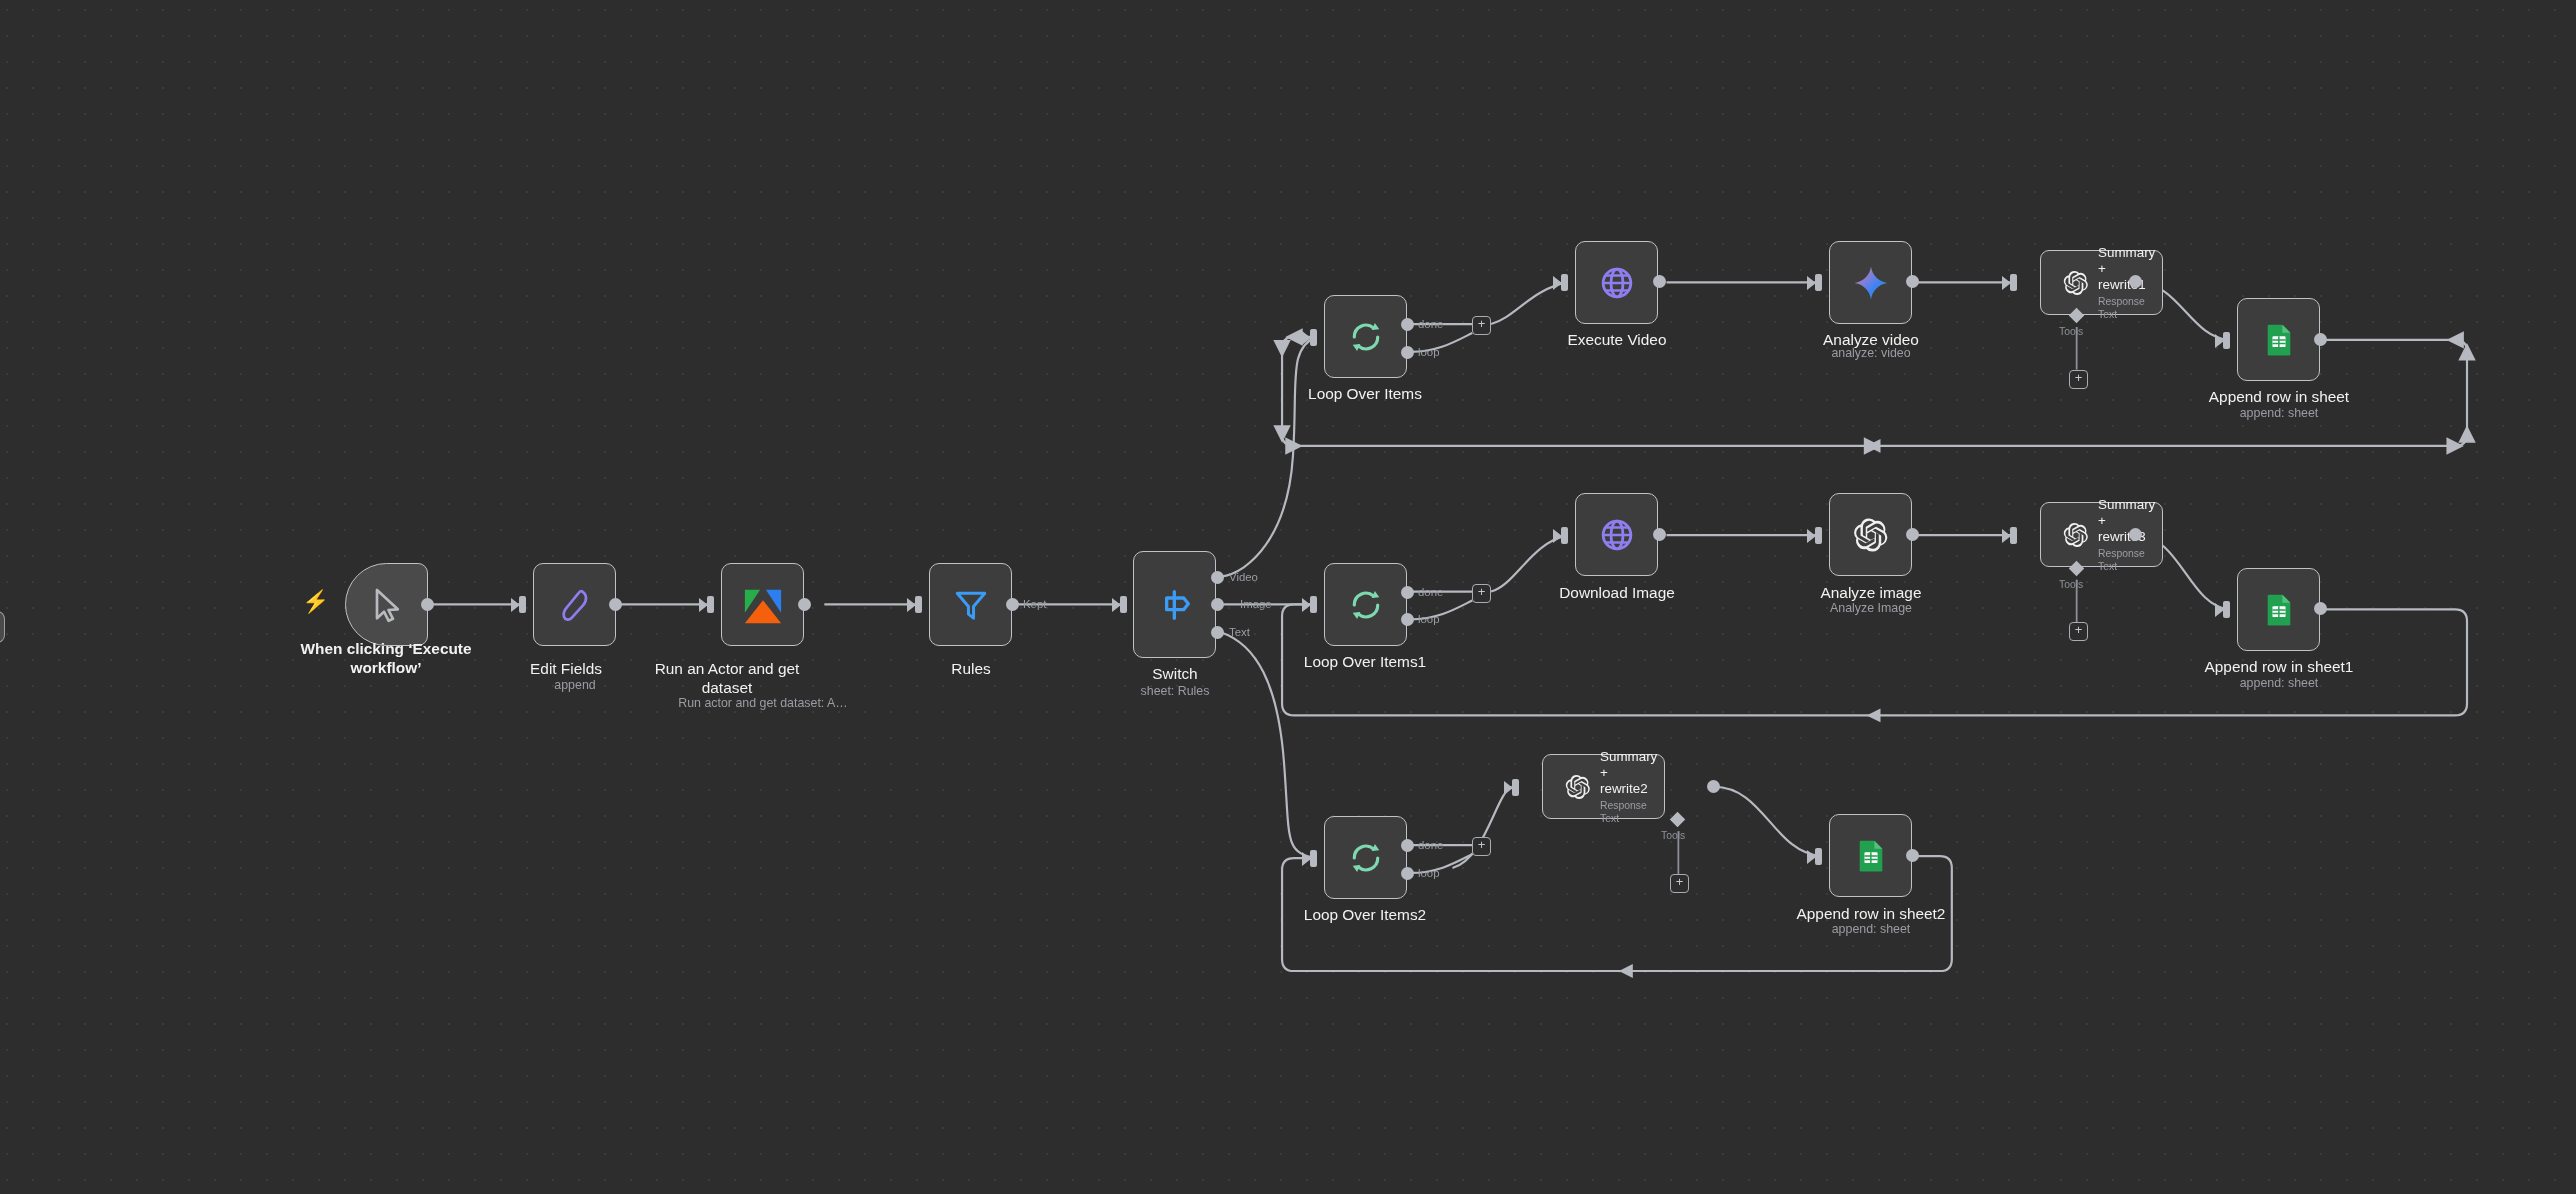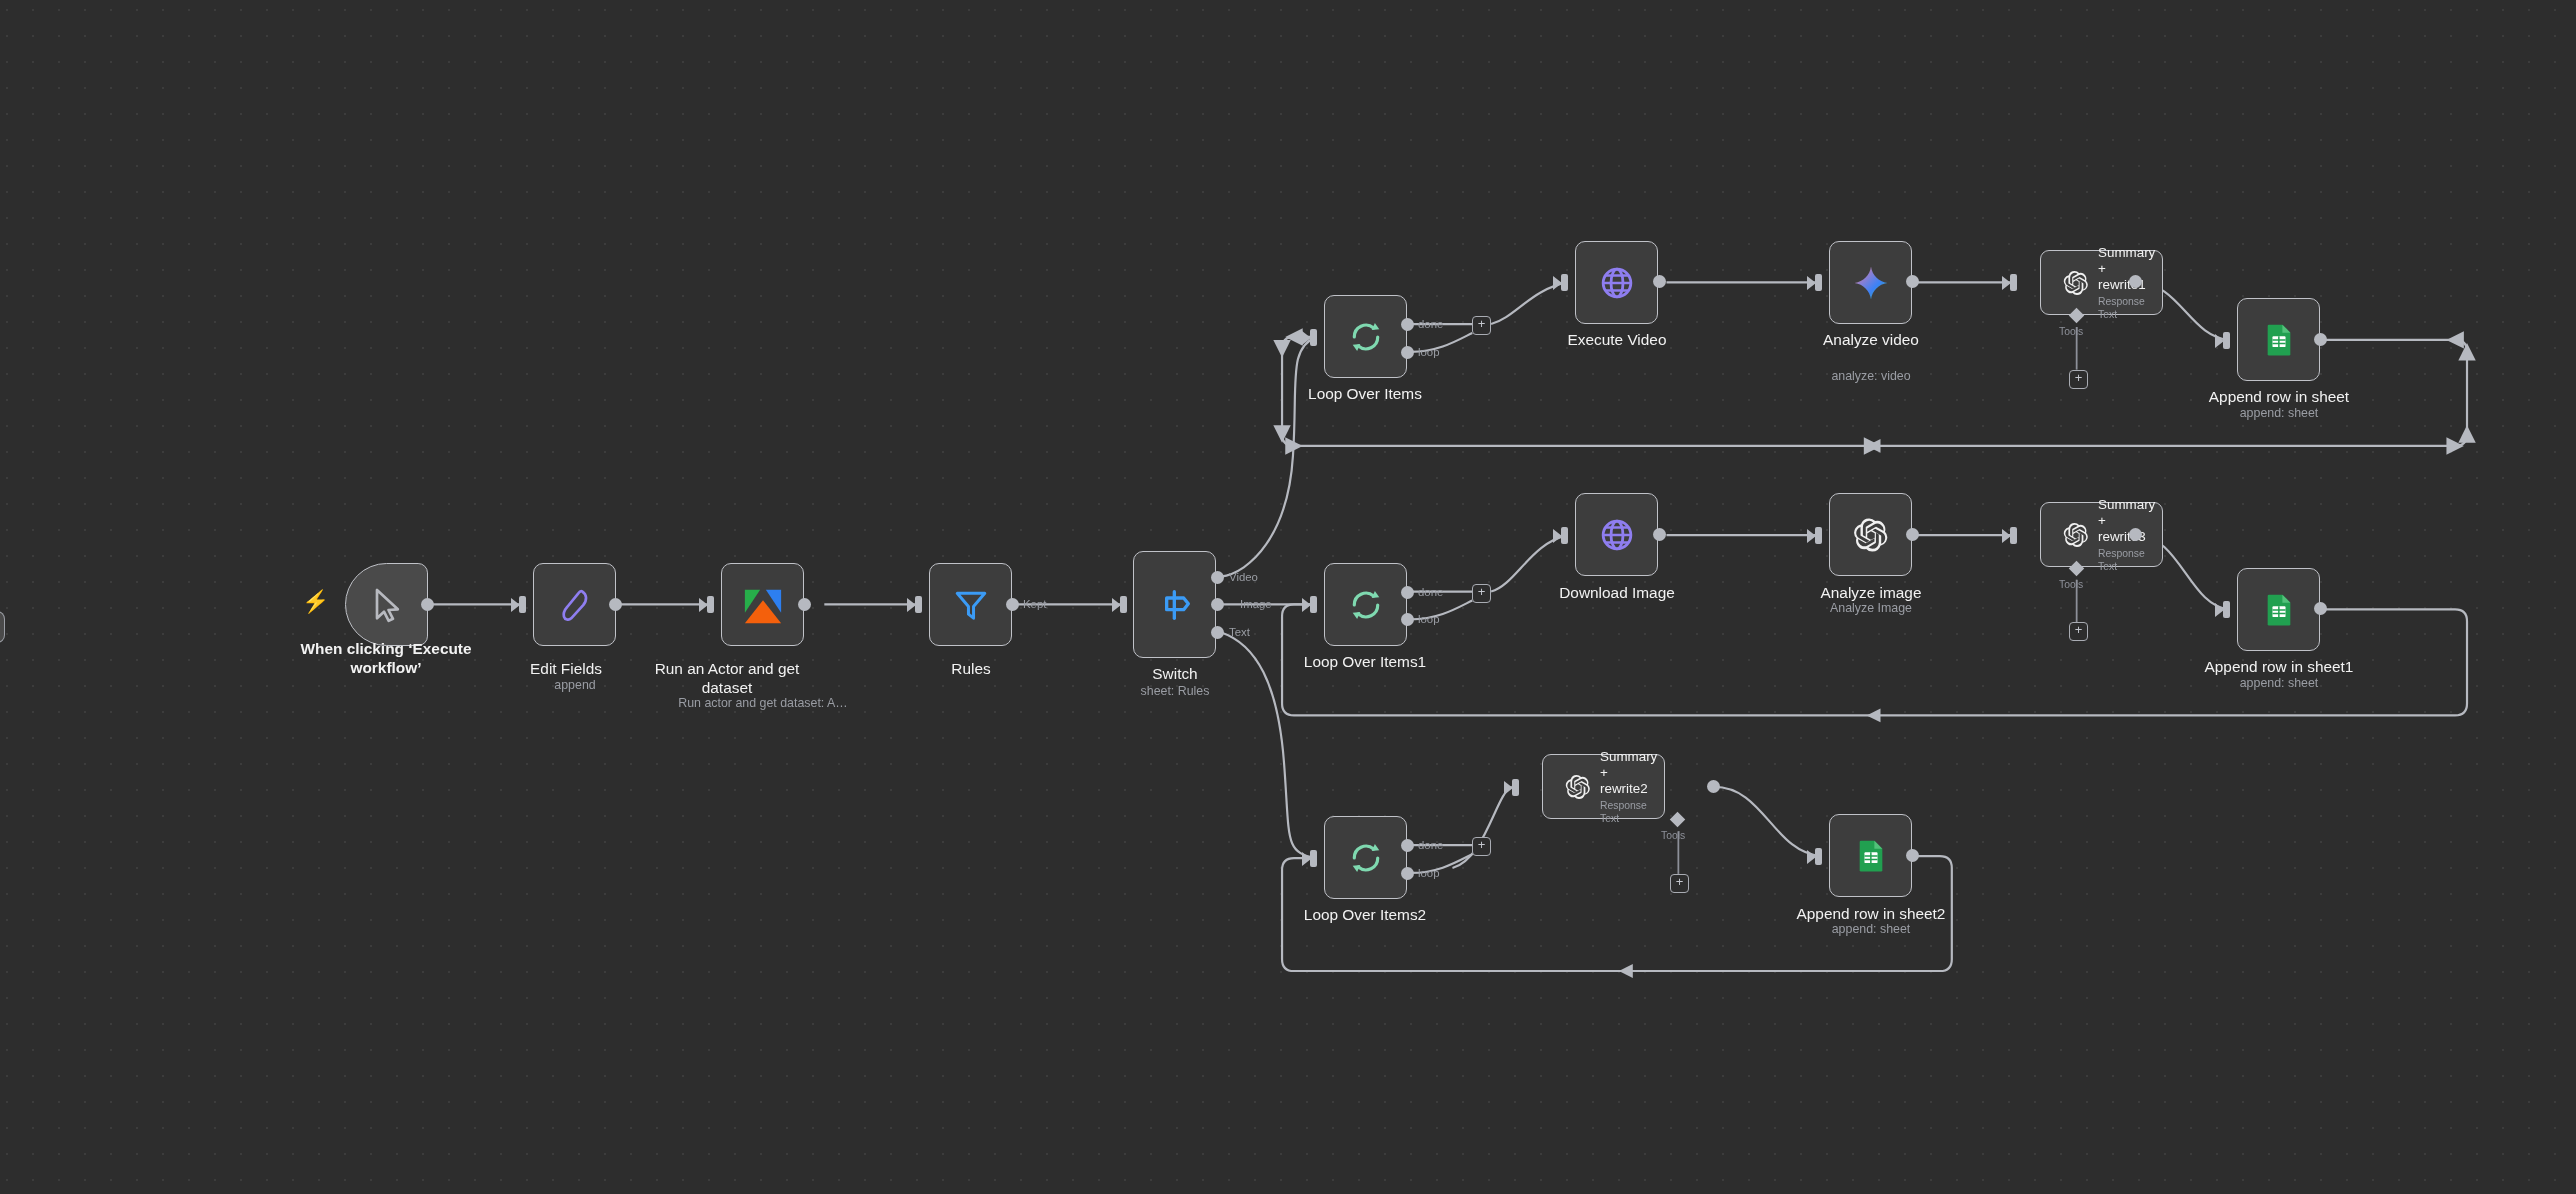--- a/index.html
+++ b/index.html
@@ -349,21 +349,21 @@
           <stop offset="62%" stop-color="#3b82f6"></stop>
           <stop offset="100%" stop-color="#41b06e"></stop>
         </linearGradient>
       </defs>
       <path d="M12 1.6 C12.8 7.2 16.8 11.2 22.4 12 C16.8 12.8 12.8 16.8 12 22.4
                C11.2 16.8 7.2 12.8 1.6 12 C7.2 11.2 11.2 7.2 12 1.6 Z" fill="url(#gemg)"></path>
     </svg>
   </div>
   <div class="port-out" style="left:1906px; top:275px;"></div>
   <div class="node-label" style="left:1871px; top:330px; width:248px;">Analyze video</div>
-  <div class="node-sub" style="left:1871px; top:369px; width:248px;">analyze: video</div>
+  <div class="node-sub" style="left:1871px; top:346px; width:248px;">analyze: video</div>
 
   <div class="port-in" style="left:2010px; top:274px;"></div>
   <div class="node wide" style="left:2024px; top:250px;">
     <svg class="ico" width="28" height="28" viewBox="0 0 24 24">
       <path d="M21.3 9.9a5.5 5.5 0 0 0-.5-4.5 5.6 5.6 0 0 0-6-2.7A5.5 5.5 0 0 0 10.6 1
                a5.6 5.6 0 0 0-5.3 3.8A5.5 5.5 0 0 0 1.6 7.5a5.6 5.6 0 0 0 .7 6.6
                A5.5 5.5 0 0 0 2.8 18.6a5.6 5.6 0 0 0 6 2.7 5.5 5.5 0 0 0 4.2 1.7
                5.6 5.6 0 0 0 5.3-3.9 5.5 5.5 0 0 0 3.7-2.6 5.6 5.6 0 0 0-.7-6.6z
                M13 21.2a4.2 4.2 0 0 1-2.7-1l.1-.1 4.5-2.6a.7.7 0 0 0 .4-.6V10.5l1.9 1.1
                v5.3a4.2 4.2 0 0 1-4.2 4.3zM4 17.5a4.1 4.1 0 0 1-.5-2.8l.1.1 4.5 2.6

